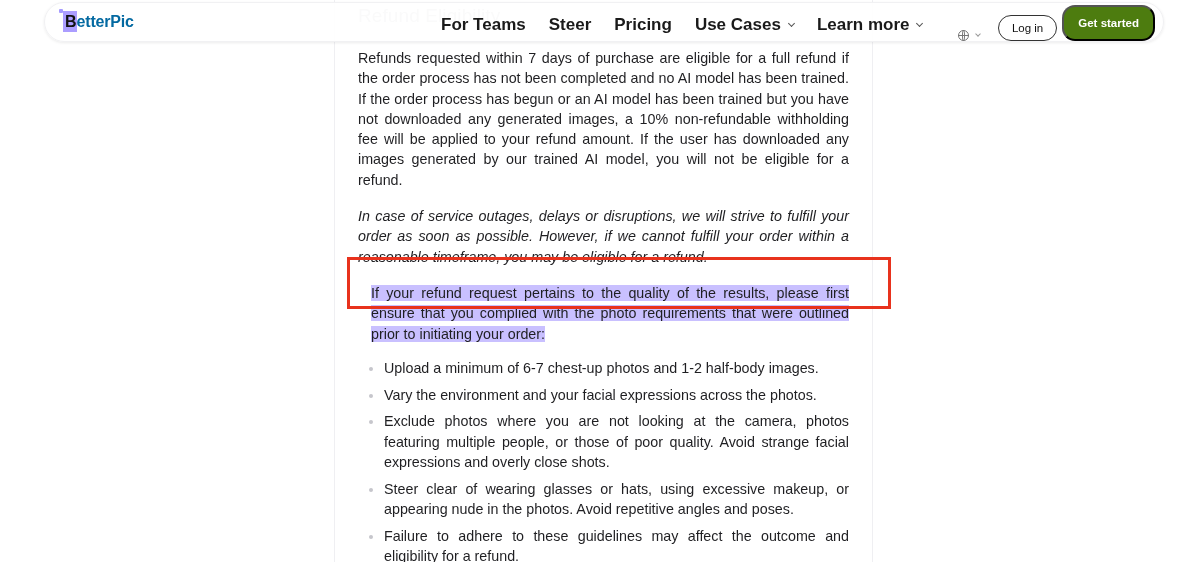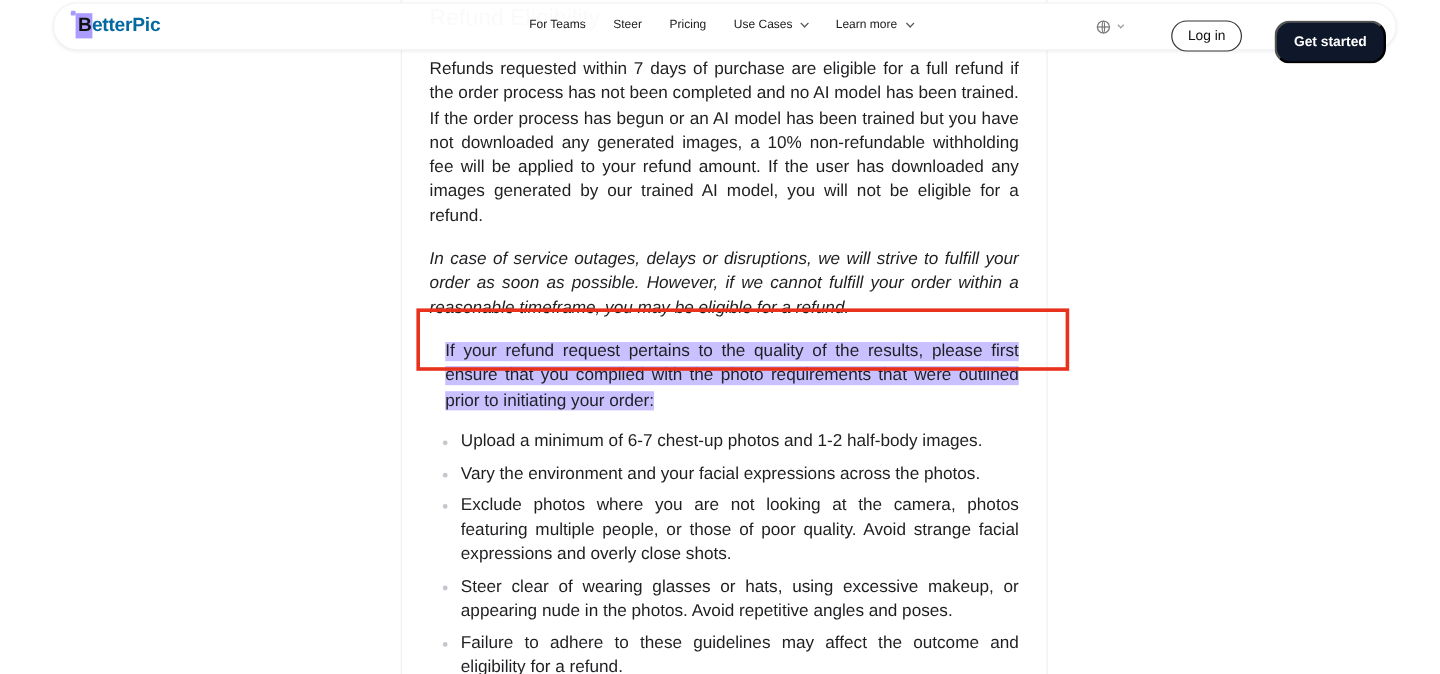--- a/index.html
+++ b/index.html
@@ -40,31 +40,31 @@
   .nav {
     position: absolute; left: 44px; top: 2px; width: 1120px; height: 40px;
     background: rgba(255,255,255,0.92); border-radius: 22px;
     box-shadow: 0 1px 3px rgba(0,0,0,0.08); border: 1px solid #f1f1f3;
     z-index: 2;
   }
   .logo { position: absolute; left: 18px; top: 8px; display: flex; align-items: center; }
   .logo-mark { position: absolute; left: -4px; top: -2px; width: 4px; height: 4px; background: #a69bff; border-radius: 1px; }
   .logo-b { display: inline-block; background: #ab9dff; padding: 2px 0 1px 2px; font-weight: bold; font-size: 16px; color: #111; }
   .logo-text { font-size: 16px; font-weight: bold; color: #0369a1; letter-spacing: -0.2px; }
-  .nav-links { position: absolute; left: 396px; top: 12px; display: flex; font-size: 10px; color: #1a1a1a; }
+  .nav-links { position: absolute; left: 396px; top: 12px; display: flex; font-size: 17px; color: #1a1a1a; font-weight: bold; }
   .nav-link { margin-right: 23px; display: flex; align-items: center; cursor: pointer; white-space: nowrap; }
   .chev { display: inline-block; width: 5px; height: 5px; border-right: 1.2px solid #555; border-bottom: 1.2px solid #555; transform: rotate(45deg); margin-left: 8px; margin-top: -3px; }
-  .nav-right { position: absolute; right: 8px; top: 14px; display: flex; align-items: flex-start; gap: 22px; }
+  .nav-right { position: absolute; right: 8px; top: 2px; display: flex; align-items: flex-end; }
   .globe { width: 11px; height: 11px; border: 1.2px solid #777; border-radius: 50%; position: relative; margin-right: 3px; }
   .globe::before { content: ""; position: absolute; left: 3px; top: -1px; width: 3px; height: 11px; border: 1px solid #777; border-radius: 50%; box-sizing: border-box; }
   .globe::after { content: ""; position: absolute; left: -1px; top: 4px; width: 11px; height: 1px; background: #777; }
   .chev-small { display: inline-block; width: 4px; height: 4px; border-right: 1px solid #999; border-bottom: 1px solid #999; transform: rotate(45deg); margin: -3px 0 0 4px; }
   .lang { display: flex; align-items: center; margin-right: 18px; cursor: pointer; }
   .btn-login { height: 26px; padding: 0 13px; border: 1.2px solid #333; border-radius: 13px; font-size: 11.5px; display: flex; align-items: center; margin-right: 5px; background: #fff; color: #111; cursor: pointer; }
-  .btn-start { height: 26px; padding: 16px 14px; border-radius: 13px; font-size: 11.5px; display: flex; align-items: center; background: #0f172a; color: #fff; font-weight: bold; cursor: pointer; }
+  .btn-start { height: 26px; padding: 16px 14px; border-radius: 13px; font-size: 11.5px; display: flex; align-items: center; background: #4d7c0f; color: #fff; font-weight: bold; cursor: pointer; }
 </style>
 </head>
 <body>
 
 <div class="panel"></div>
 
 <h2 class="section-title">Refund Eligibility</h2>
 
 <div class="content">
   <p class="p1">Refunds requested within 7 days of purchase are eligible for a full refund if the order process has not been completed and no AI model has been trained. If the order process has begun or an AI model has been trained but you have not downloaded any generated images, a 10% non-refundable withholding fee will be applied to your refund amount. If the user has downloaded any images generated by our trained AI model, you will not be eligible for a refund.</p>

